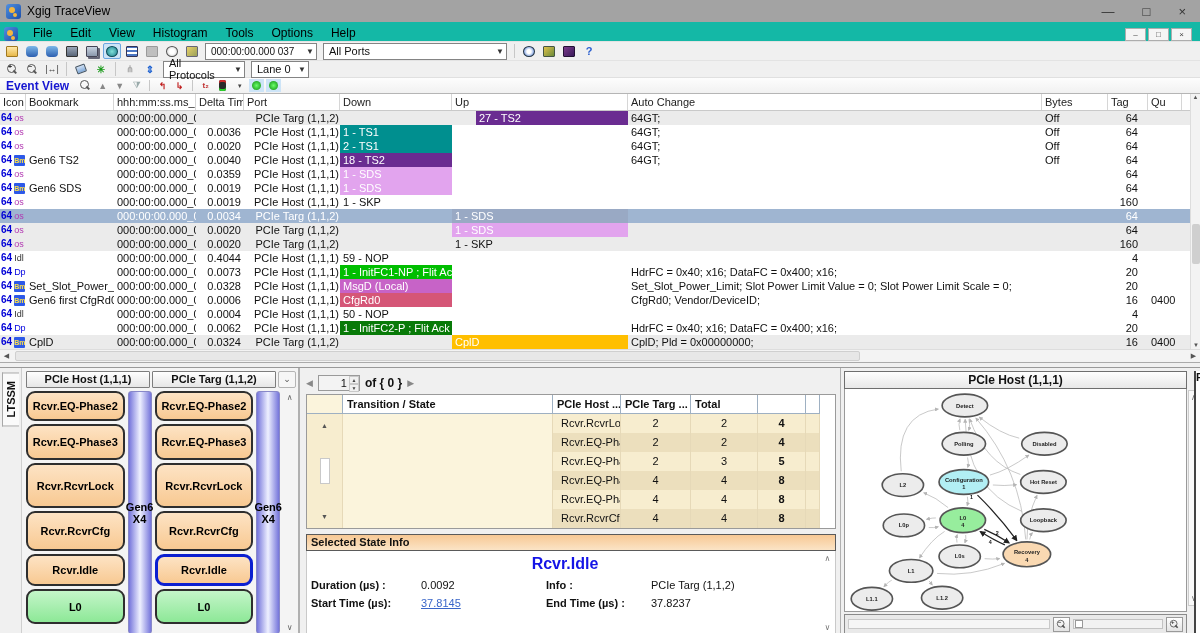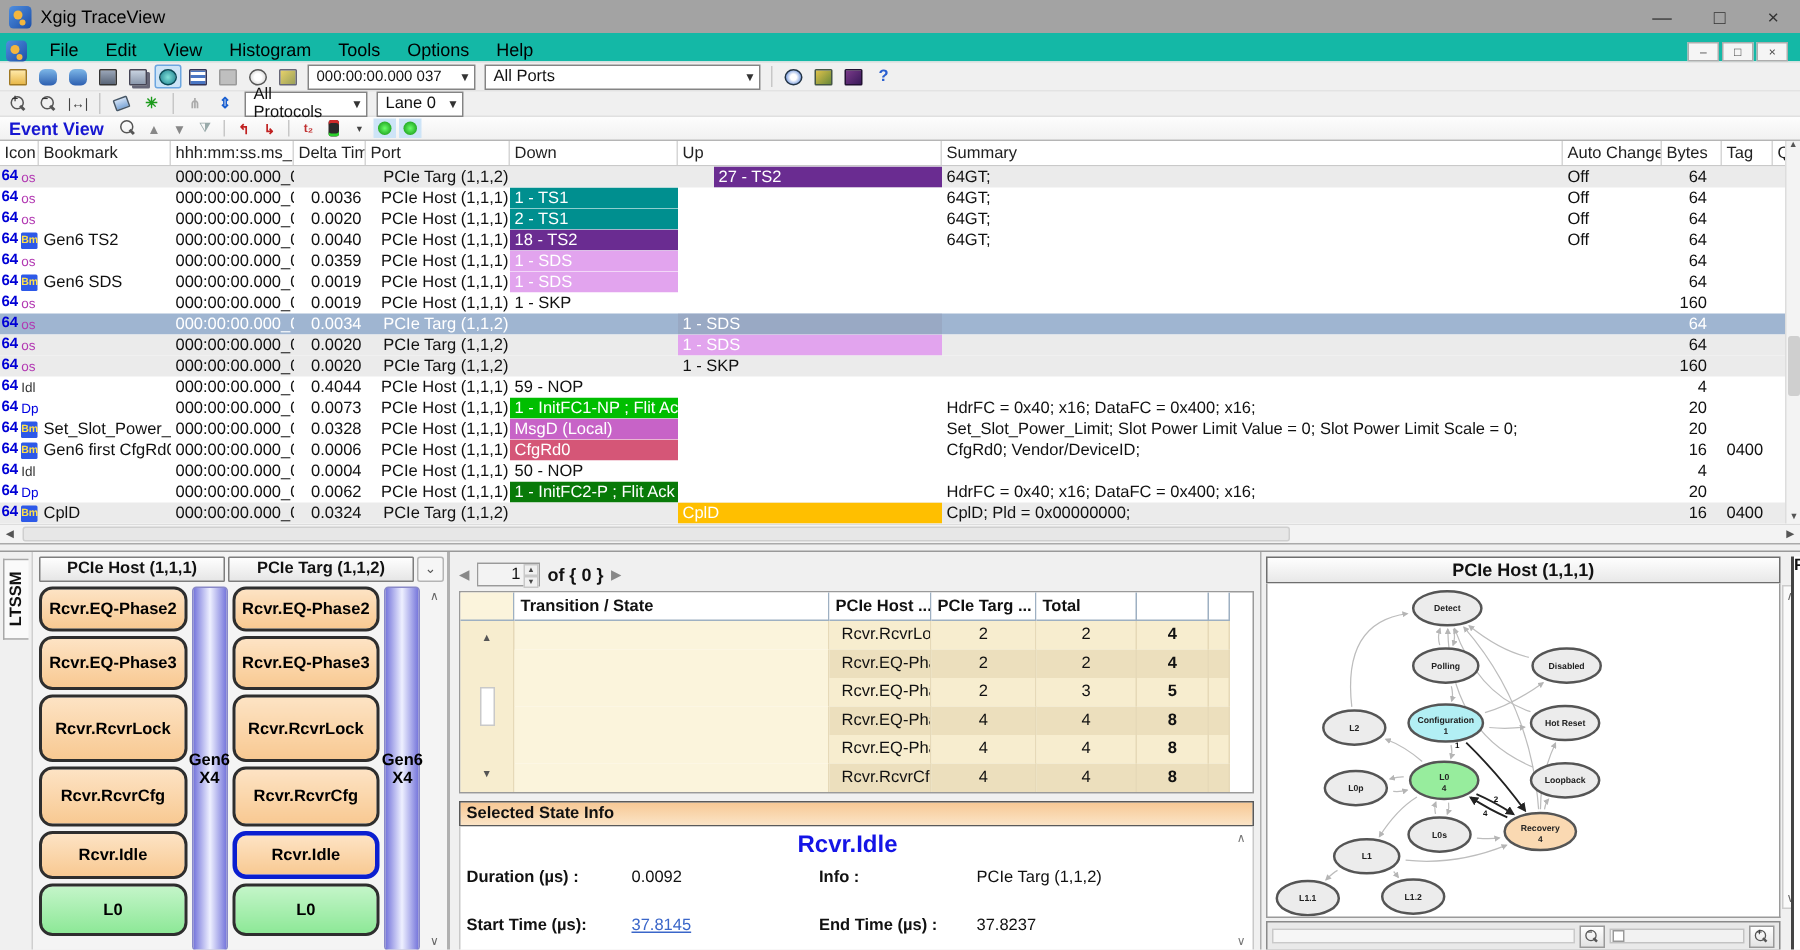--- a/index.html
+++ b/index.html
@@ -117,21 +117,21 @@
   .trow .tt { text-align:center; font-weight:bold; }
   .trow.odd > div:not(.gut){ background:#f7edcf; }
   .trow.even > div:not(.gut){ background:#ecdfbd; }
   .tsb { display:flex; flex-direction:column; align-items:center; justify-content:space-between;
     background:#f1f1f1; font-size:7px; color:#555; grid-row:2 / span 6; padding:2px 0;}
   .tsb .tthumb { width:10px; height:26px; background:#fff; border:1px solid #c9c9c9; }
   .ssi-head { margin-top:5px; height:17px; background:linear-gradient(#f7c894,#fbe4c6);
     border:1px solid #5a5a5a; font-weight:bold; padding:1px 4px; }
   .ssi-body { background:#fff; border:1px solid #c9c9c9; border-top:none; flex:1; position:relative; padding:2px 16px 0 4px;}
   .ssi-state { text-align:center; color:#1414e6; font-weight:bold; font-size:16px; margin:2px 0 6px; }
-  .ssi-grid { display:grid; grid-template-columns:110px 125px 105px auto; row-gap:20px; font-size:11px;}
+  .ssi-grid { display:grid; grid-template-columns:110px 125px 105px auto; row-gap:6px; font-size:11px;}
   .ssi-grid .lab { font-weight:bold; }
   .link { color:#3a66c9; text-decoration:underline; }
   .ssi-sb { position:absolute; right:1px; top:1px; bottom:1px; width:13px; display:flex; flex-direction:column;
     justify-content:space-between; font-size:8px; color:#777; text-align:center; padding:2px 0;}
 
   .rightpanel { flex:1; display:flex; flex-direction:column; border-left:1px solid #b0b0b0; background:#f0f0f0; padding:3px 0 0 3px; position:relative;}
   .rp-head { height:18px; background:linear-gradient(#fefefe,#e8e8e8); border:1px solid #6e6e6e;
     font-weight:bold; font-size:12px; text-align:center; line-height:16px; margin-right:13px;}
   .rp-diagram { flex:1; background:#fff; border:1px solid #9a9a9a; border-top:none; margin-right:13px; position:relative; overflow:hidden;}
   .rp-vsb { position:absolute; right:0; top:22px; bottom:30px; width:12px; background:#fafafa; border:1px solid #ccc;
@@ -310,21 +310,20 @@
 
 <div class="etable">
   <div class="egrid ehead" id="etable-head">
       <div class="hc">Icon</div>
       <div class="hc">Bookmark</div>
       <div class="hc">hhh:mm:ss.ms_us</div>
       <div class="hc">Delta Time</div>
       <div class="hc">Port</div>
       <div class="hc">Down</div>
       <div class="hc">Up</div>
-      <div class="hc">Summary</div>
       <div class="hc">Auto Change</div>
       <div class="hc">Bytes</div>
       <div class="hc">Tag</div>
       <div class="hc">Qu</div>
     </div>
   <div id="etable-body">
       <div class="egrid erow shade">
         <div class="cell-icon">
           <span class="i64">64</span>
           <span class="ityp os">os</span>

